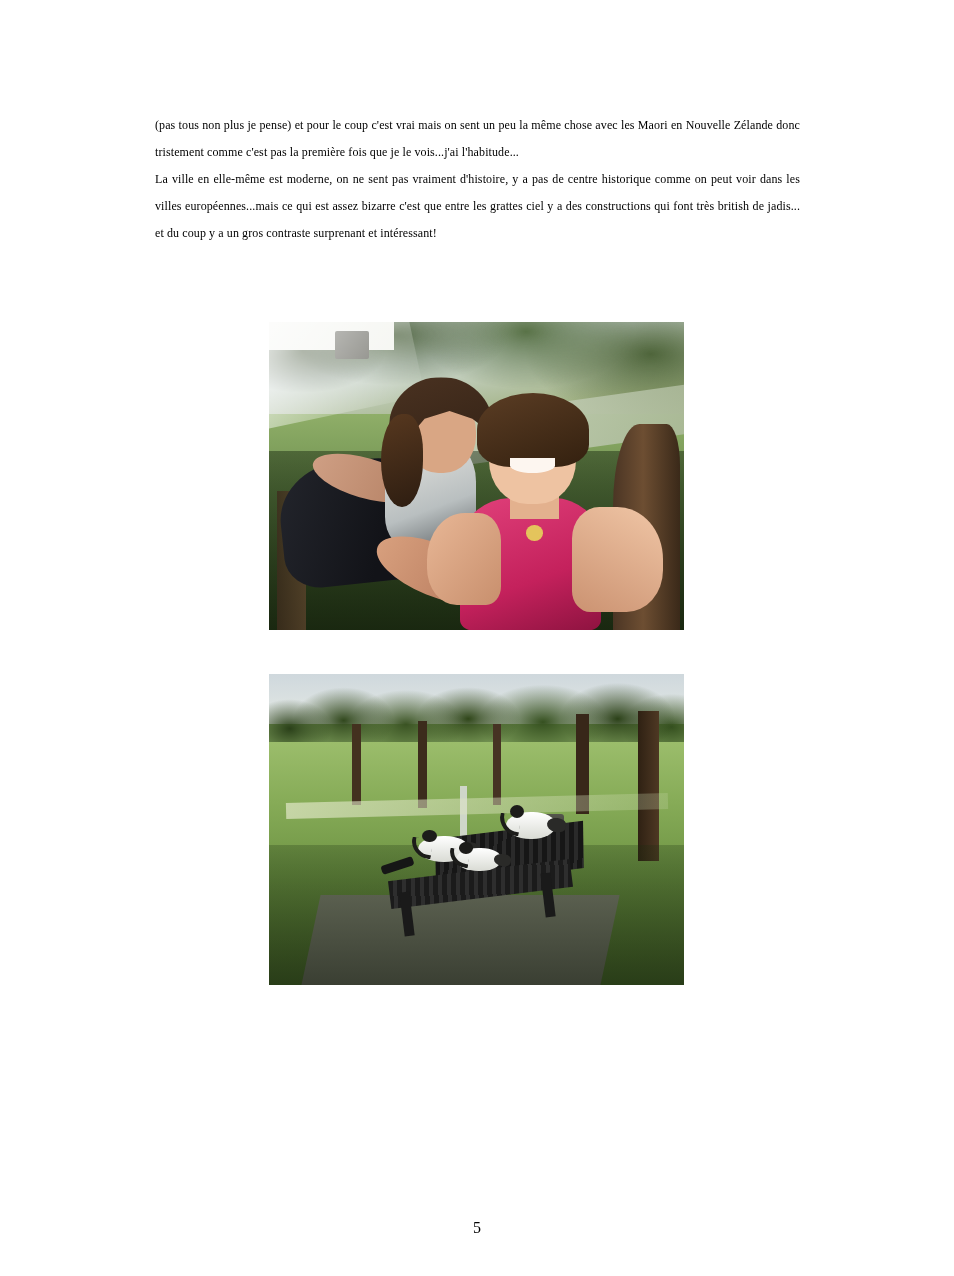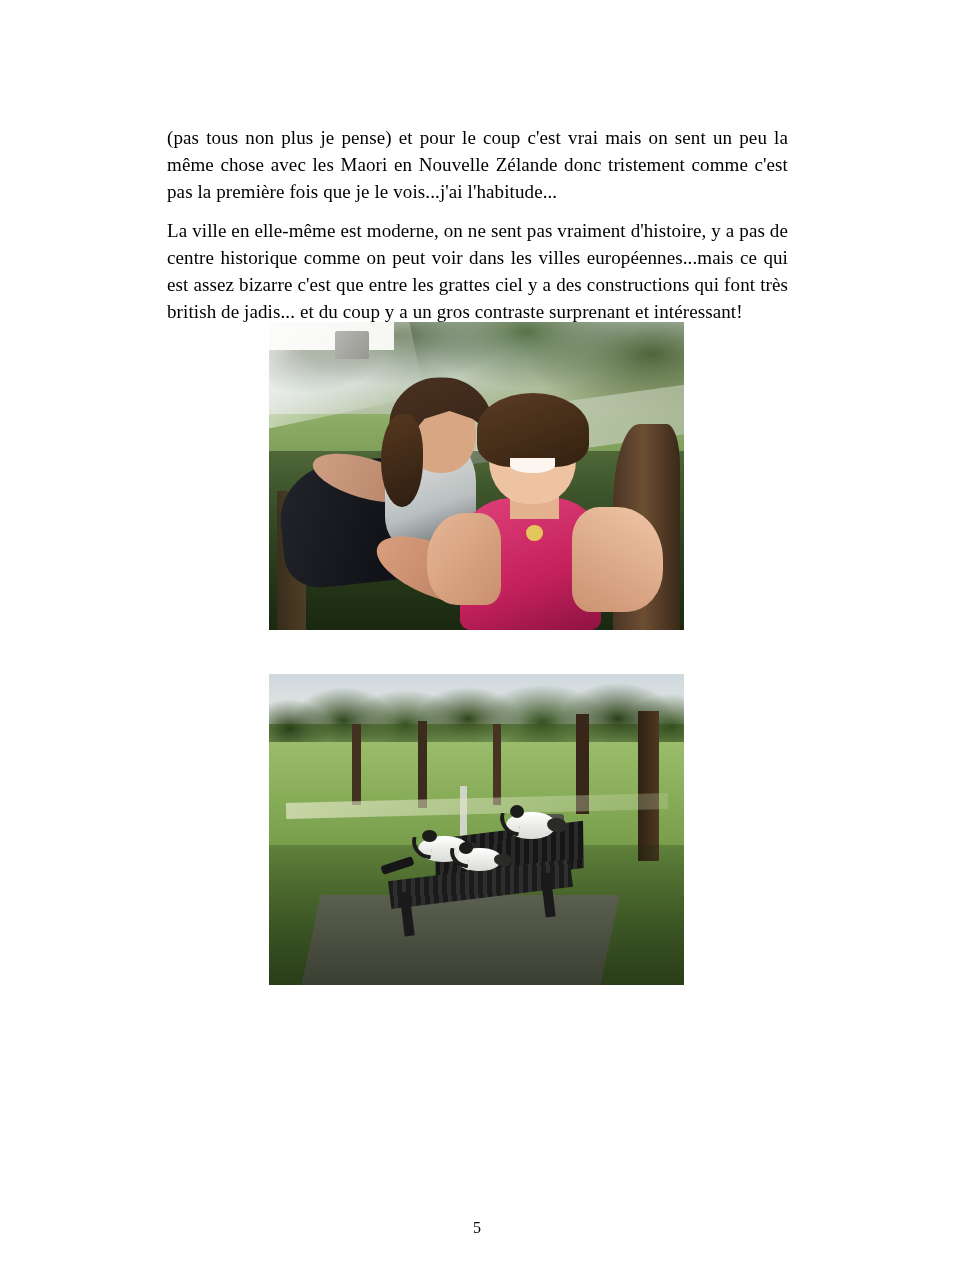--- a/index.html
+++ b/index.html
@@ -21,25 +21,25 @@
     background: #ffffff;
   }
   .content {
     position: absolute;
     left: 155px;
     top: 112px;
     width: 645px;
   }
   .para {
     font-family: "Liberation Serif", serif;
-    font-size: 19px;
+    font-size: 12px;
     line-height: 27px;
     text-align: justify;
     text-indent: 0;
-    margin: 12px;
+    margin: 0;
     letter-spacing: 0.1px;
   }
   .para + .para {
     margin-top: 0px;
   }
 
   
   .photo-block {
     position: absolute;
   }

